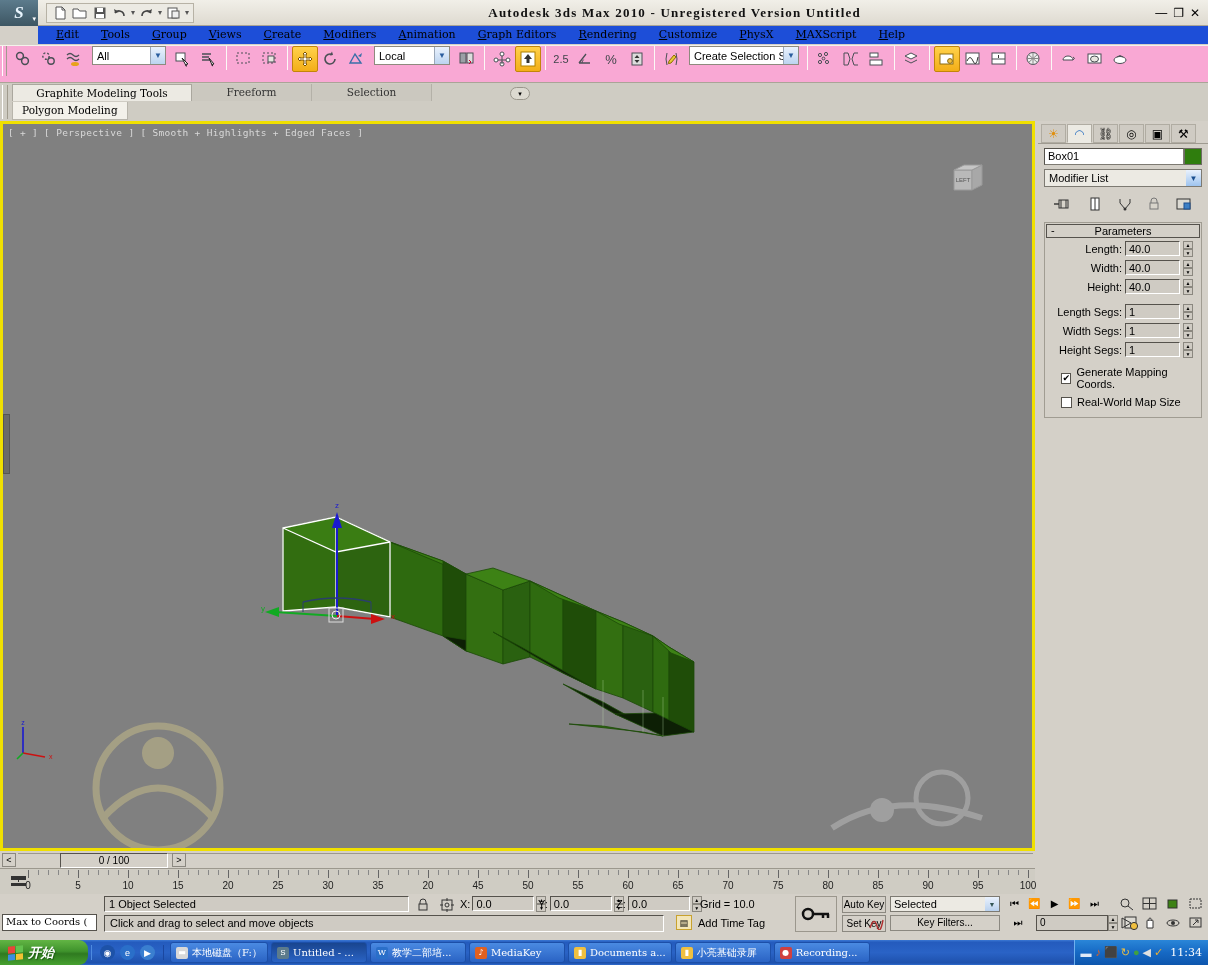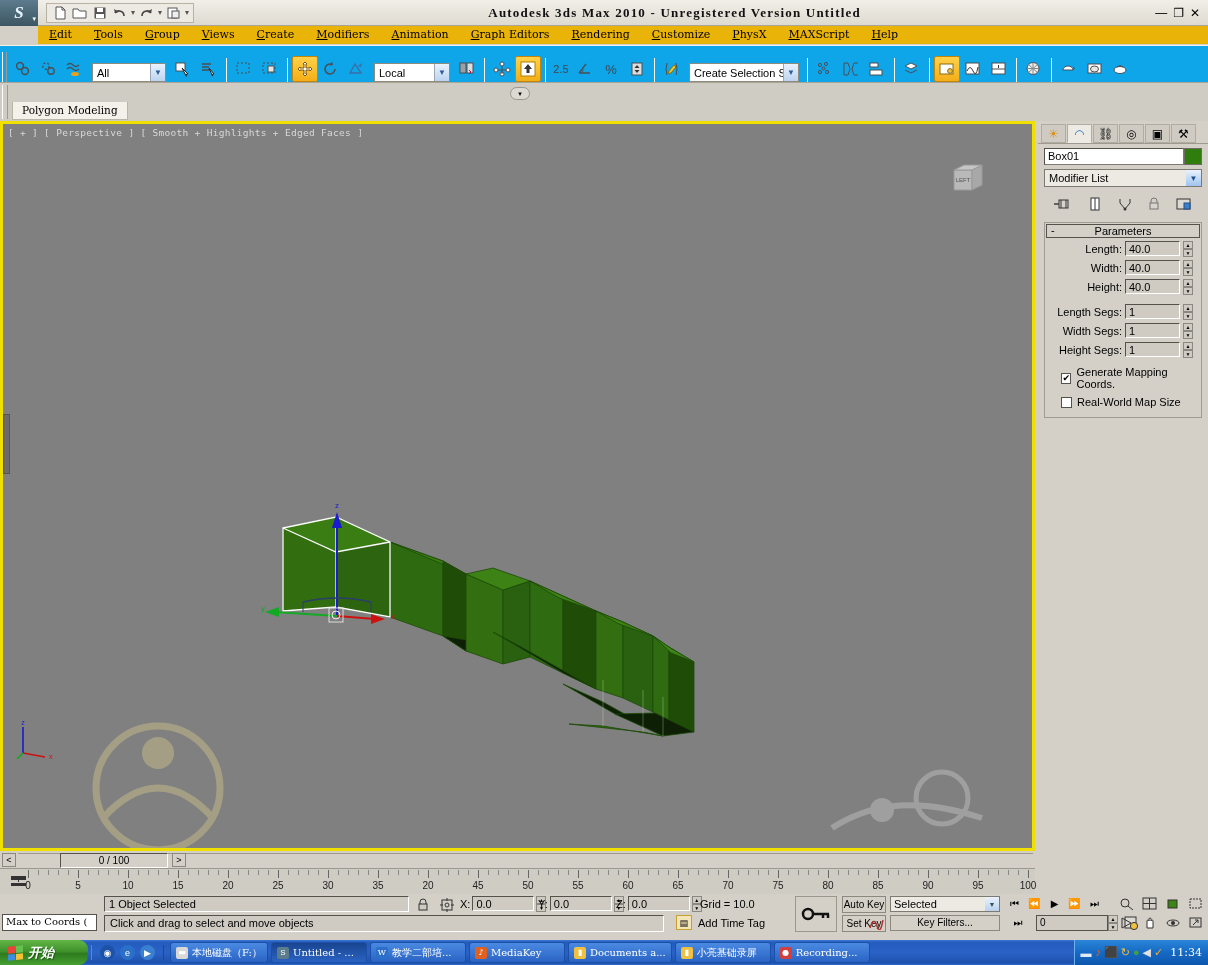--- a/index.html
+++ b/index.html
@@ -50,31 +50,31 @@
     background:#fff;
   }
   .helpicons { display:flex; align-items:center; gap:3px; padding:0 5px; }
   .helpicons span { font-size:12px; color:#333; }
   .wctrl { display:flex; align-items:center; gap:6px; padding-right:8px; font-size:12px;}
   .wctrl b { font-weight:normal; cursor:default; }
 
   
   .menubar {
     position:absolute; left:38px; top:26px; width:1170px; height:18px;
-    display:flex; align-items:flex-start; background:#eab308;
-    font-family:"DejaVu Serif", serif; font-size:11px;
+    display:flex; align-items:flex-start; background:#1d4ed8;
+    font-family:"DejaVu Serif", serif; font-size:11px;padding-left:7px;
   }
   .menubar .mi { padding:0 11px; line-height:18px; cursor:default; white-space:nowrap;}
   .menubar .mi u { text-decoration:underline; }
 
   
   .toolbar {
     position:absolute; left:0; top:45px; width:1208px; height:38px;
-    background:#0ea5e9; border-top:1px solid #f4f2eb; border-bottom:1px solid #aaa497;
-    display:flex; align-items:flex-end; padding-left:2px;
+    background:#f9a8d4; border-top:1px solid #f4f2eb; border-bottom:1px solid #aaa497;
+    display:flex; align-items:flex-start; padding-left:2px;
   }
   .grip { width:5px; height:30px; border-left:1px solid #fff; border-right:1px solid #a09b8e;
           margin-right:3px; }
   .tb { width:26px; height:26px; display:flex;align-items:center;justify-content:center;
         font-size:13px; color:#40454a; position:relative; }
   .tb.on { background:linear-gradient(#ffd14a,#f3ae18); border:1px solid #c2850a; border-radius:2px;}
   .tsep { width:1px; height:24px; background:#a6a195; margin:0 4px;
           border-right:1px solid #fbfaf6; }
   .combo {
     height:19px; border:1px solid #8e8a7e; background:#fff; display:flex;
@@ -589,20 +589,25 @@
     <div class="tb">
         <svg width="18" height="16" viewBox="0 0 18 16">
           <ellipse cx="8" cy="9" rx="6" ry="3.5" fill="#fff" stroke="#4a4f55"></ellipse>
           <path d="M5 6q3-3 6 0" fill="none" stroke="#4a4f55"></path>
         </svg>
       </div>
   </div>
 
   <div class="ribbon">
     <div class="rgrip"></div>
+    <div class="rtabs" id="ribbon-tabs">
+        <div class="rtab active" style="min-width: 180px; text-align: center;">Graphite Modeling Tools</div>
+        <div class="rtab" style="min-width: 120px; text-align: center;">Freeform</div>
+        <div class="rtab" style="min-width: 120px; text-align: center;">Selection</div>
+      </div>
     <div class="rdrop" style="position:absolute;left:450px;top:2px;">▾</div>
     <div class="rpanel">Polygon Modeling</div>
   </div>
 
   <div class="viewport">
     <div class="vplabel">[ + ] [ Perspective ] [ Smooth + Highlights + Edged Faces ]</div>
 
     <div class="scrollv"></div>
 
     <div class="viewcube">

